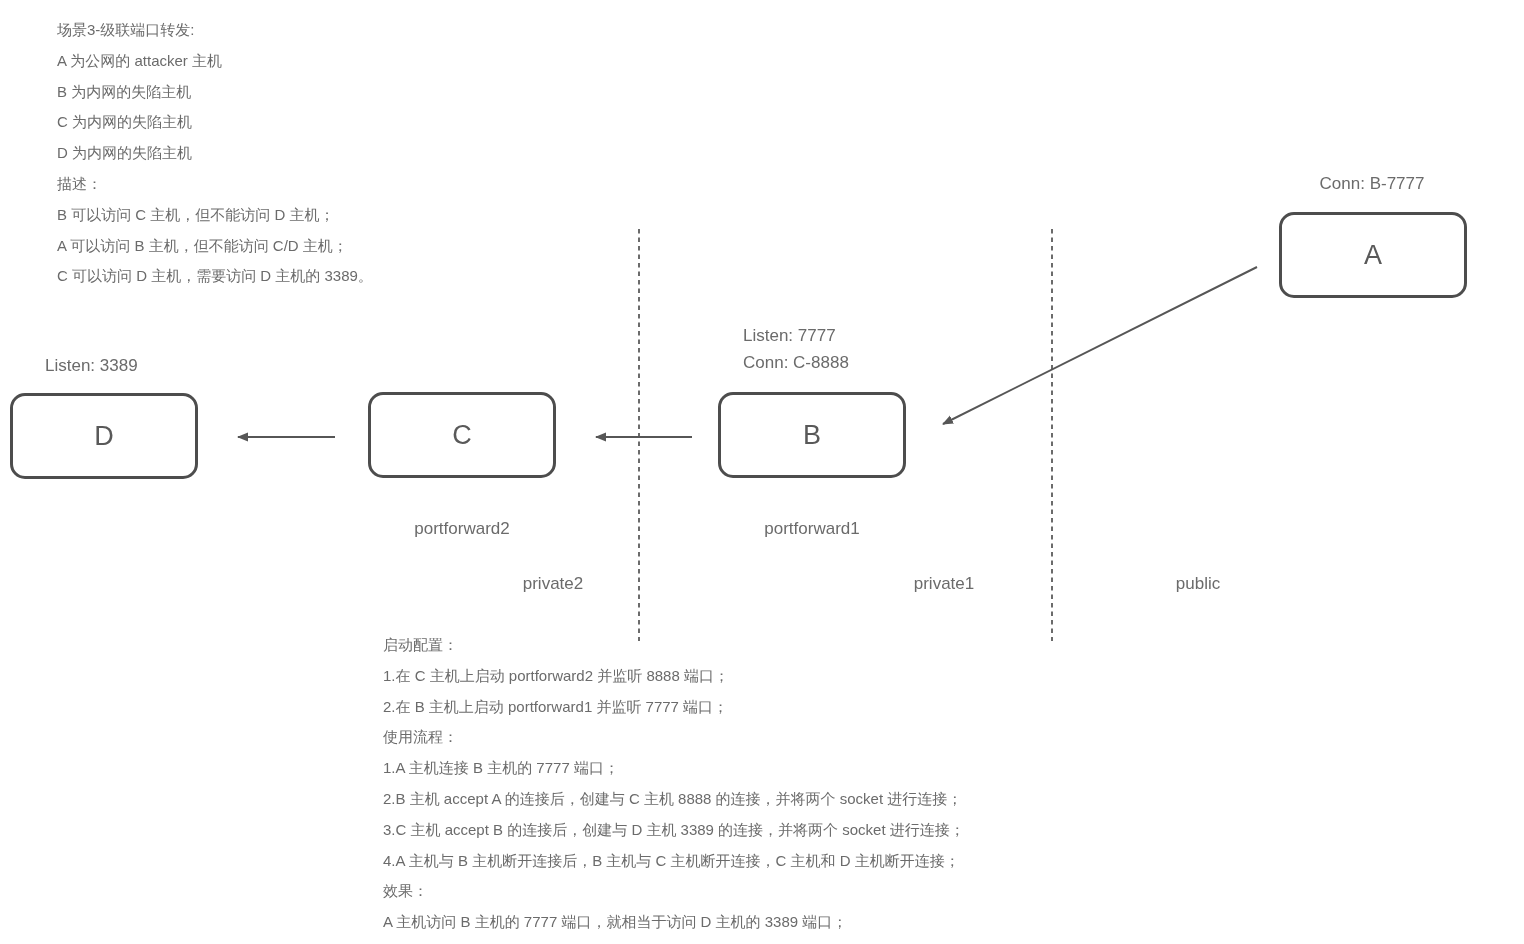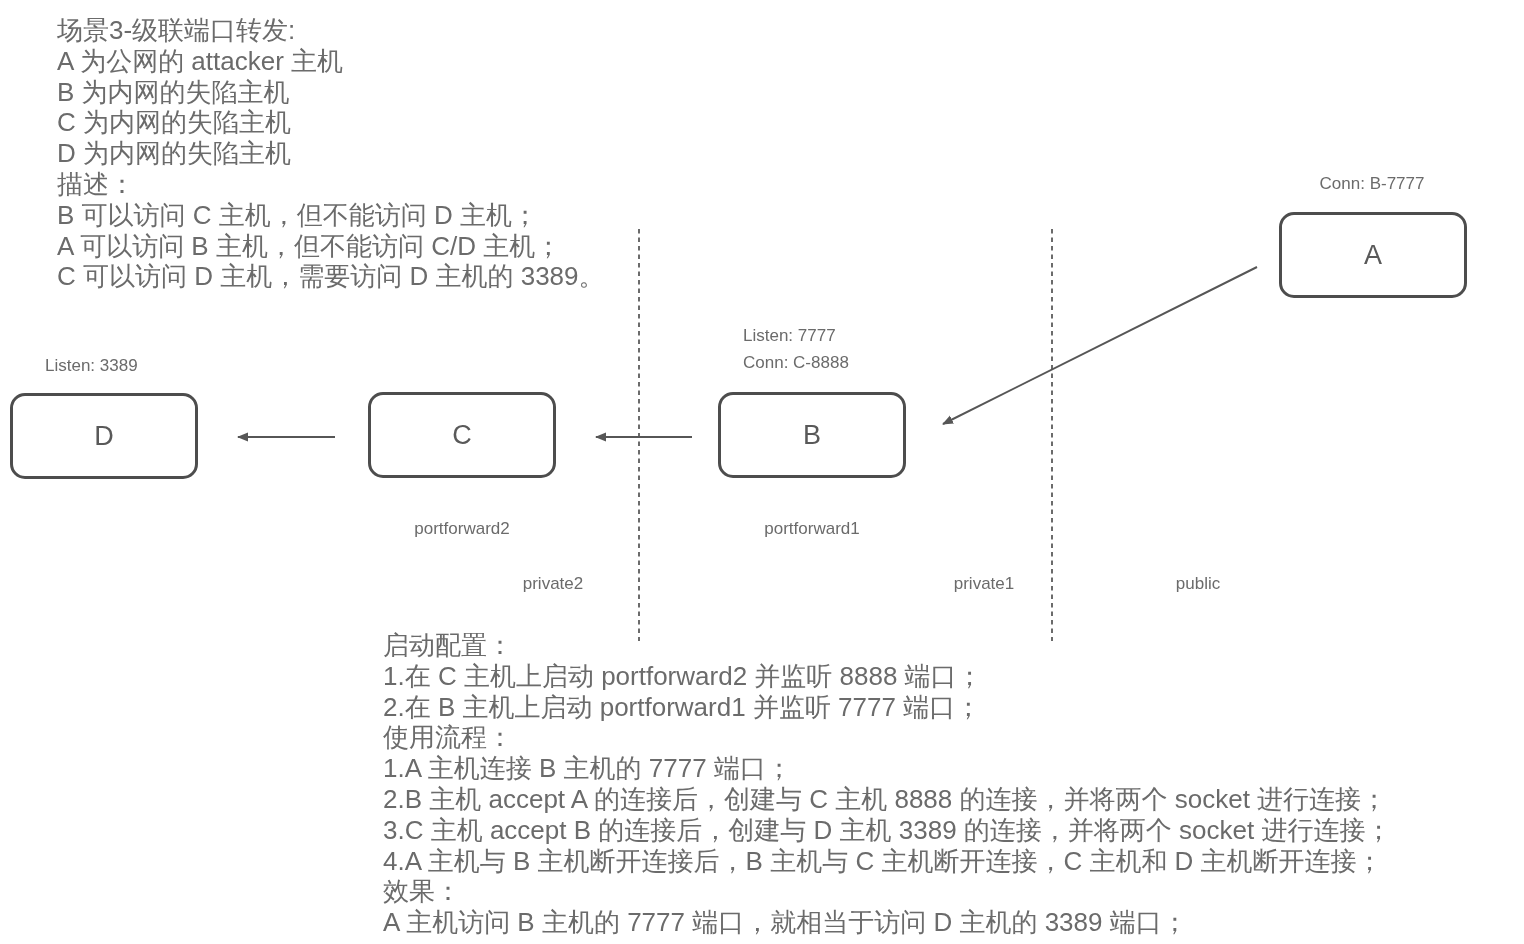--- a/index.html
+++ b/index.html
@@ -11,21 +11,21 @@
     font-family: "Liberation Sans", "DejaVu Sans", sans-serif;
     color: #6b6b6b;
     overflow: hidden;
   }
   .overlay {
     position: absolute;
     left: 0; top: 0;
     width: 1524px; height: 944px;
     pointer-events: none;
   }
-  .textblock { position: absolute; font-size: 26px; line-height: 30.8px; color: #6b6b6b; white-space: nowrap; }
+  .textblock { position: absolute; font-size: 15px; line-height: 30.8px; color: #6b6b6b; white-space: nowrap; }
   .intro { left: 57px; top: 15px; }
   .notes { left: 383px; top: 630px; }
   .node {
     position: absolute;
     width: 188px; height: 86px;
     border: 3px solid #4d4d4d;
     border-radius: 15px;
     background: #ffffff;
     display: flex; align-items: center; justify-content: center;
     font-size: 27px; color: #595959;
@@ -37,21 +37,21 @@
   .node-d { left: 10px;   top: 393px; }
   .lbl { position: absolute; font-size: 17px; line-height: 27px; color: #6b6b6b; white-space: nowrap; }
   .lbl-a { left: 1279px; top: 170px; width: 186px; text-align: center; }
   .lbl-b { left: 743px; top: 322px; }
   .lbl-c { left: 393px; top: 322px; }
   .lbl-d { left: 45px;  top: 352px; }
   .tool-c { left: 368px; top: 515px; width: 188px; text-align: center; }
   .tool-b { left: 718px; top: 515px; width: 188px; text-align: center; }
   .zone { top: 570px; transform: translateX(-50%); }
   .zone-private2 { left: 553px; }
-  .zone-private1 { left: 944px; margin-left: 40px; }
+  .zone-private1 { left: 944px; }
   .zone-public   { left: 1198px; }
 </style>
 </head>
 <body>
 
 <div class="canvas">
 
   <svg class="overlay" viewBox="0 0 1524 944" xmlns="http://www.w3.org/2000/svg">
     <defs>
       <marker id="arrowhead" markerUnits="userSpaceOnUse" markerWidth="14" markerHeight="12" refX="10" refY="4.5" orient="auto">

